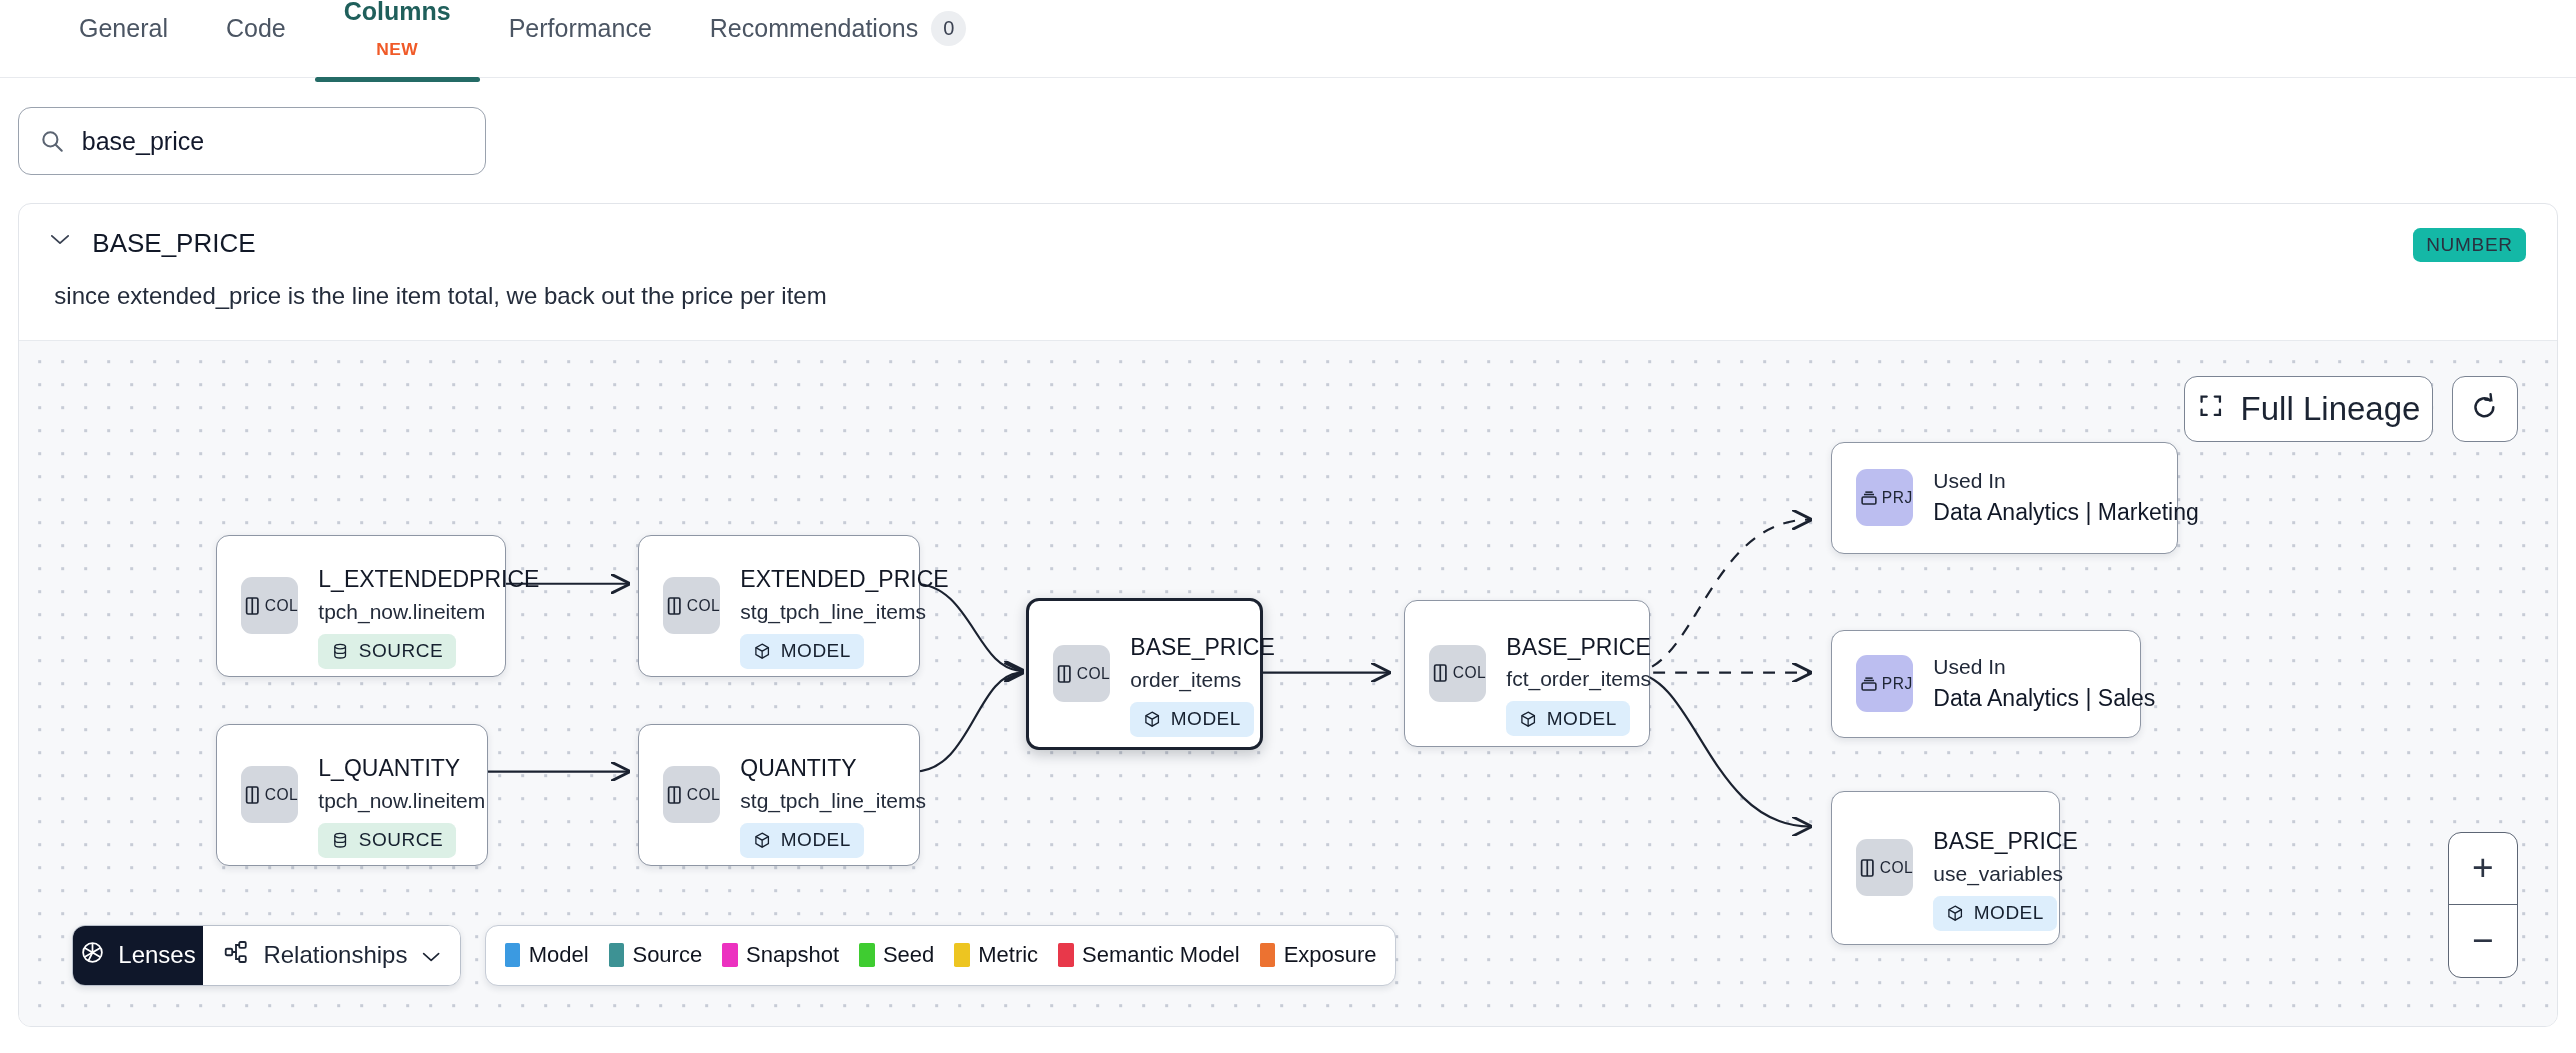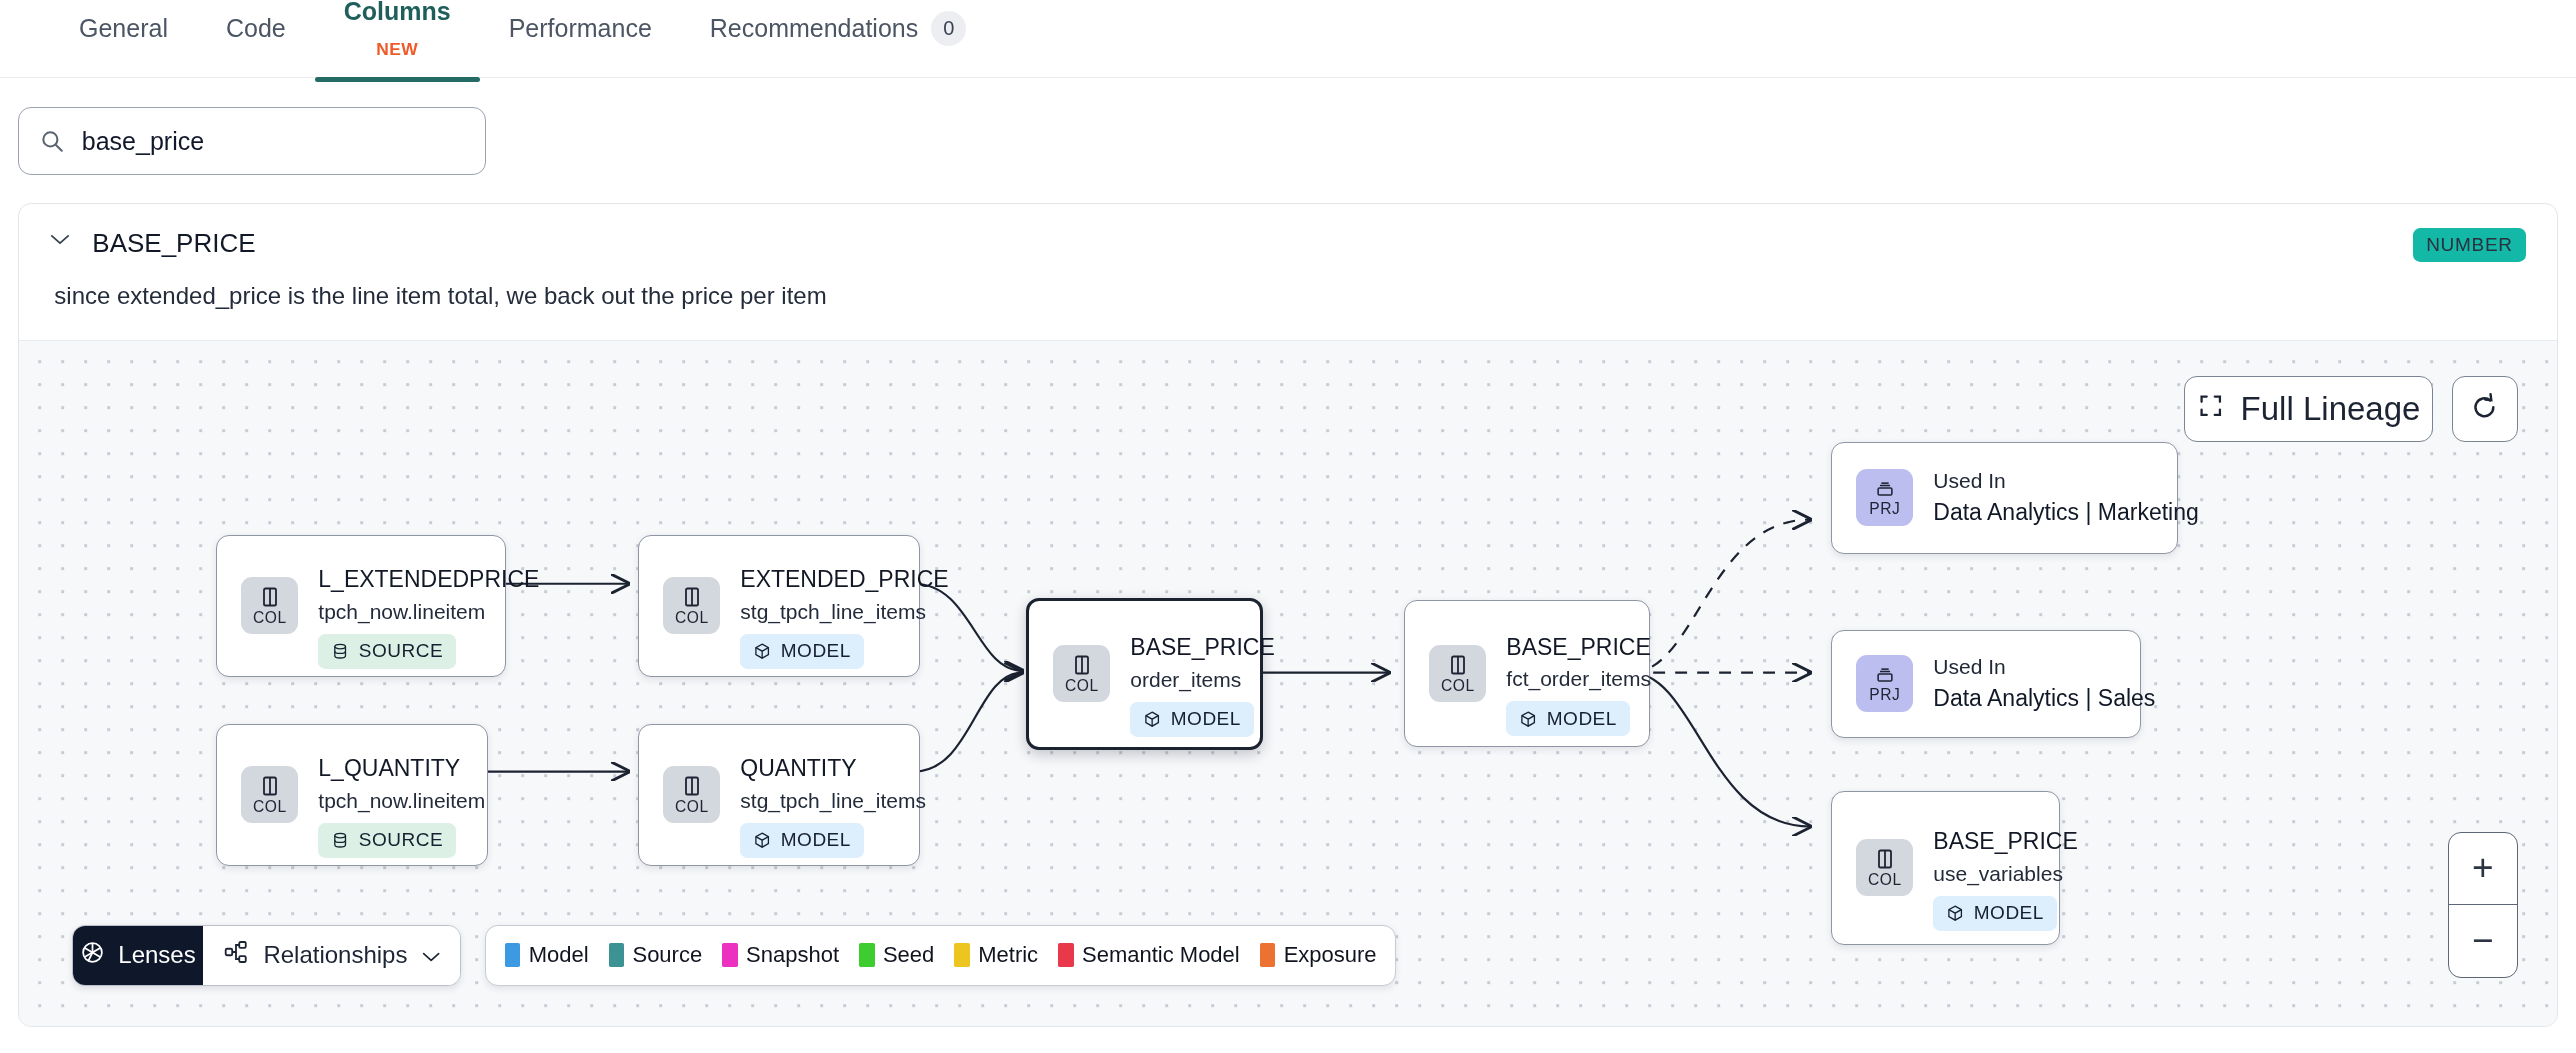--- a/index.html
+++ b/index.html
@@ -140,21 +140,21 @@
   }
   .node.selected {
     border: 3.7px solid #1b2230;
     box-shadow: 0 4.6px 13px rgba(20,26,40,.22);
   }
 
   .kind {
     width: 57px; height: 57px;
     border-radius: 11px;
     background: #d3d7de;
-    display: flex; flex-direction: column;
+    display: flex; flex-direction: row;
     align-items: center; justify-content: center;
     gap: 0.9px;
     flex: 0 0 auto;
   }
   .kind.prj { background: #bcbef0; }
   .kind .ktxt { font-size: 15.6px; color: #1d2433; letter-spacing: 0.5px; line-height: 1; }
 
   .nbody { display: flex; flex-direction: column; gap: 6.4px; }
   .ntitle { font-size: 23px; color: #121826; white-space: nowrap; margin-top: 24px; }
   .nsub   { font-size: 21px; color: #232b3a; white-space: nowrap; }

